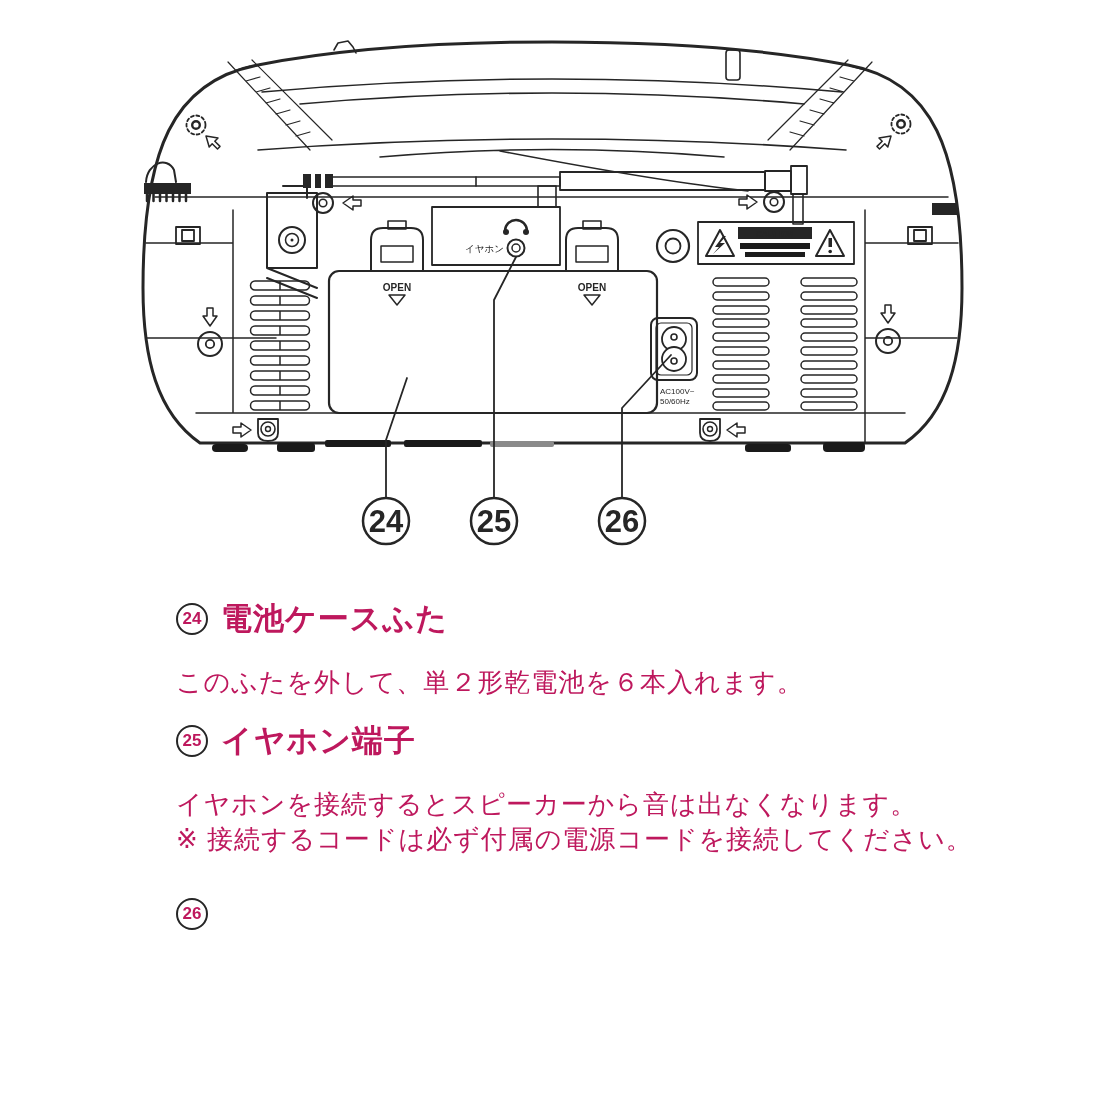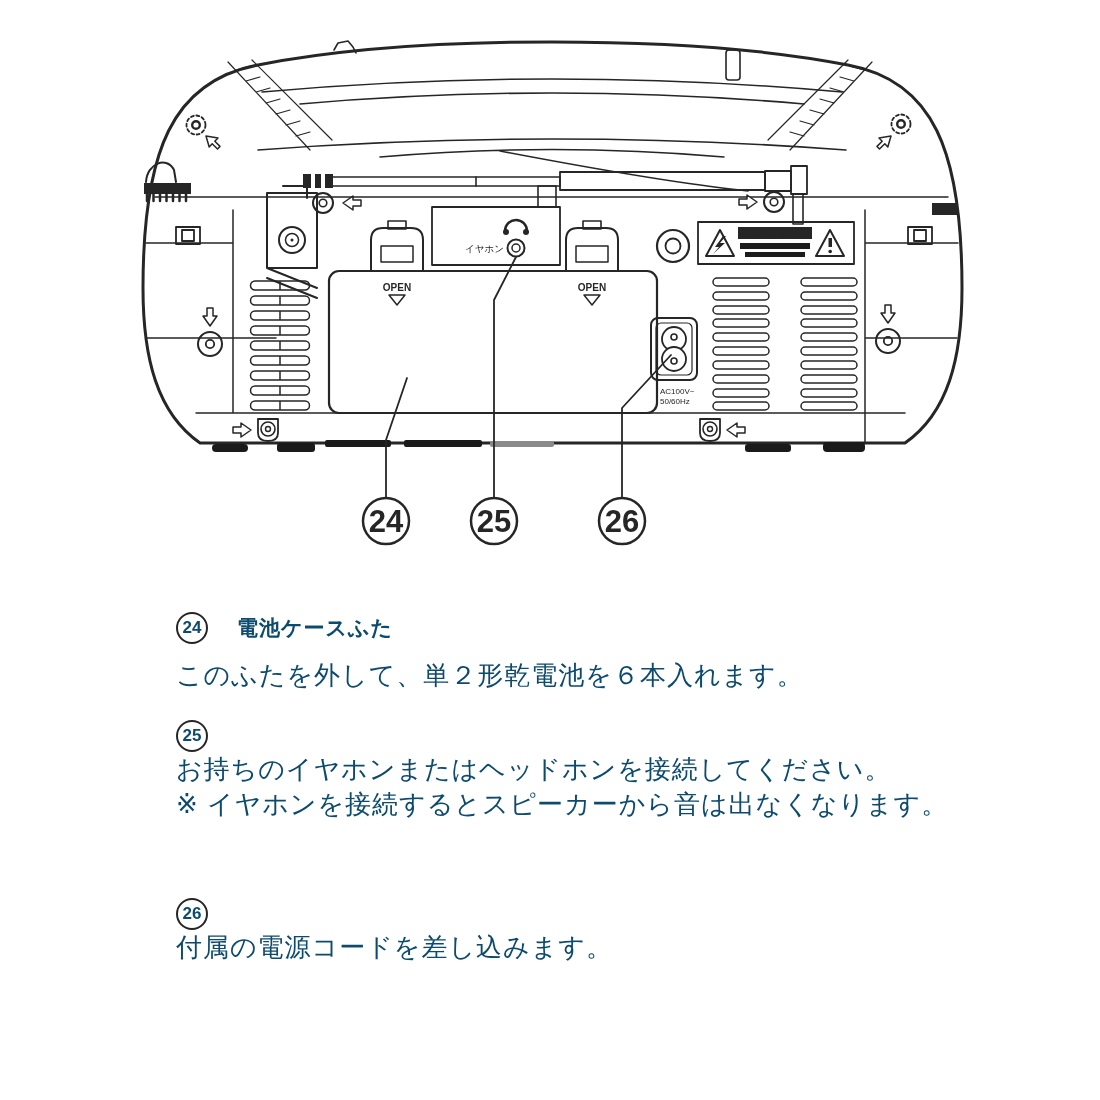--- a/index.html
+++ b/index.html
@@ -1,30 +1,30 @@
 <!DOCTYPE html>
 <html><head>
 <meta charset="utf-8">
 <style>
   html,body{margin:0;padding:0;background:#ffffff;}
   .page{position:relative;width:1100px;height:1100px;background:#ffffff;overflow:hidden;
-        font-family:"Liberation Sans","DejaVu Sans",sans-serif;color:#0c4a6e;}
+        font-family:"Liberation Sans","DejaVu Sans",sans-serif;color:#be185d;}
   .diagram{position:absolute;left:0;top:0;width:1100px;height:560px;}
   svg{display:block;}
   svg text{font-family:"Liberation Sans","DejaVu Sans",sans-serif;fill:#262626;}
   .sections{position:absolute;left:0;top:0;width:1100px;height:1100px;}
   section{position:absolute;left:176px;width:910px;}
   #s24{top:598px;} #s25{top:720px;} #s26{top:898px;}
   .sec-head{display:flex;align-items:center;gap:13px;}
   .circ{width:32px;height:32px;border:2.5px solid #262626;border-radius:50%;
         display:flex;align-items:center;justify-content:center;
         font-size:17px;font-weight:bold;flex:0 0 auto;box-sizing:border-box;}
-  .sec-head h2{margin:16px;font-size:21px;font-weight:bold;letter-spacing:1px;}
+  .sec-head h2{margin:0;font-size:31px;font-weight:bold;letter-spacing:1px;}
   section p{margin:0;font-size:26px;line-height:35px;letter-spacing:1px;}
-  .body-first{margin-top:0;}
+  .body-first{margin-top:25px;}
   .indent{padding-left:34px;}
 </style>
 </head>
 <body>
 
 <div class="page">
 
   <svg class="diagram" viewBox="0 0 1100 560" fill="none" stroke="#262626" stroke-width="1.6" stroke-linecap="round" stroke-linejoin="round">
 
     <defs>
@@ -243,26 +243,26 @@
       <div class="sec-head">
         <span class="circ">24</span>
         <h2>電池ケースふた</h2>
       </div>
       <p class="body-first">このふたを外して、単２形乾電池を６本入れます。</p>
     </section>
 
     <section id="s25">
       <div class="sec-head">
         <span class="circ">25</span>
+        <h2>イヤホン端子</h2>
       </div>
-      <p class="body-first">お持ちのイヤホンまたはヘッドホンを接続してください。</p>
-      <p>※ イヤホンを接続するとスピーカーから音は出なくなります。</p>
+      <p class="body-first">イヤホンを接続するとスピーカーから音は出なくなります。</p>
+      <p>※ 接続するコードは必ず付属の電源コードを接続してください。</p>
     </section>
 
     <section id="s26">
       <div class="sec-head">
         <span class="circ">26</span>
       </div>
-      <p class="body-first">付属の電源コードを差し込みます。</p>
     </section>
 
   </div>
 </div>
 
 </body></html>

